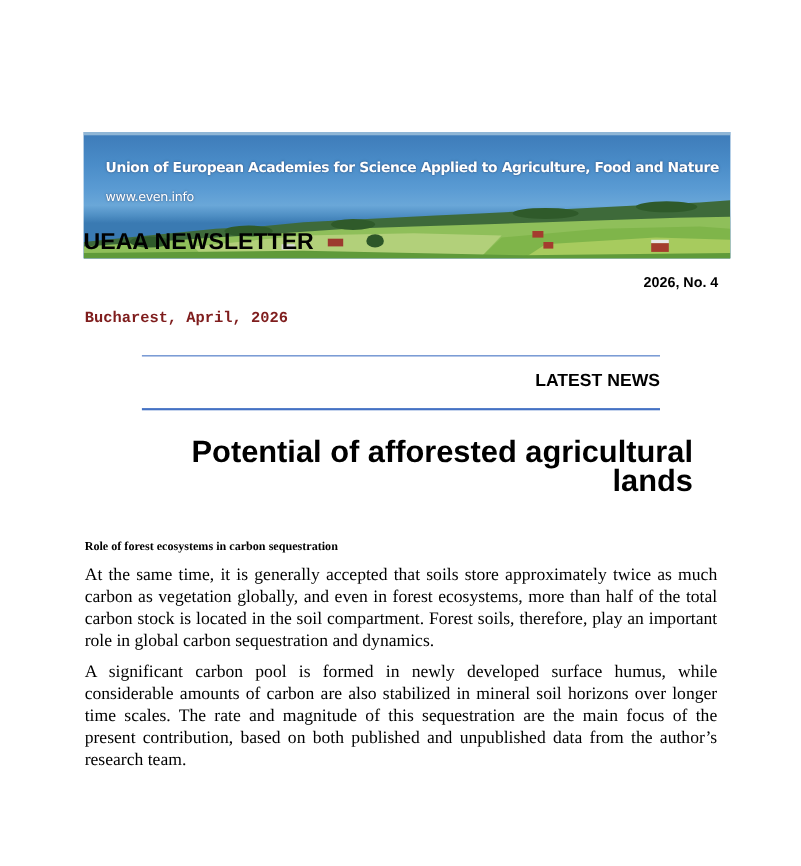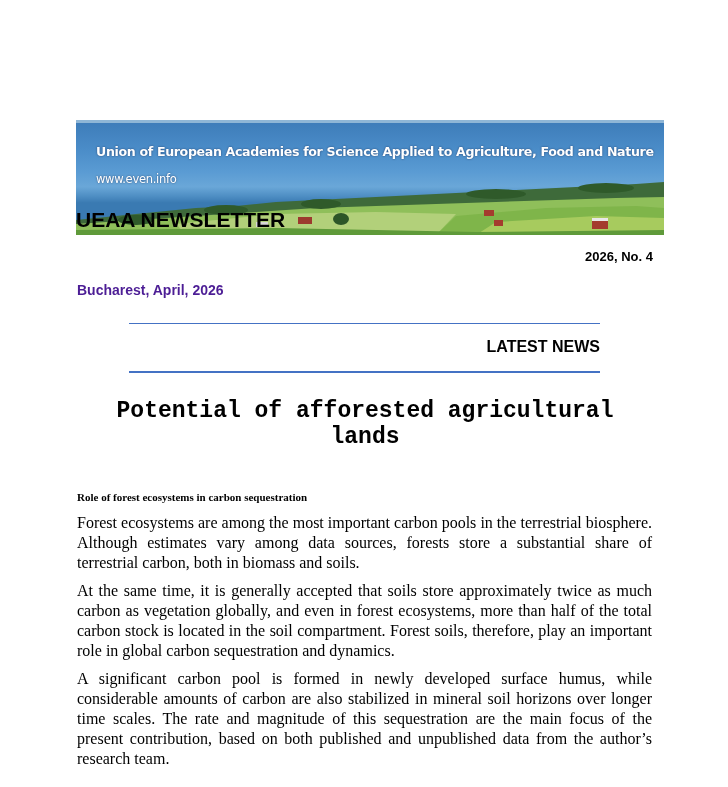--- a/index.html
+++ b/index.html
@@ -26,31 +26,31 @@
     position: absolute; left: 76px; width: 588px; top: 208px; text-align: left;
     font-family: "Liberation Sans", sans-serif; font-weight: bold; font-size: 21px;
     color: #000;
   }
   .issue {
     position: absolute; right: 75px; top: 249px;
     font-family: "Liberation Sans", sans-serif; font-weight: bold; font-size: 13px; color: #000;
   }
   .place-date {
     position: absolute; left: 77px; top: 282px;
-    font-family: Liberation Sans, sans-serif; font-weight: bold; font-size: 14px; color: #4c1d95; text-align: center;
+    font-family: Liberation Mono, monospace; font-weight: bold; font-size: 14px; color: #7f1d1d; text-align: center;
   }
   .rule-top { position: absolute; left: 129px; width: 471px; top: 323px; height: 1px; background: #4472c4; }
   .rule-bottom { position: absolute; left: 129px; width: 471px; top: 371px; height: 2px; background: #4472c4; }
   .section-label {
     position: absolute; left: 129px; width: 471px; top: 338px; text-align: right;
     font-family: "Liberation Sans", sans-serif; font-weight: bold; font-size: 16px; color: #000;
   }
   .article-title {
-    position: absolute; left: 100px; width: 530px; top: 398px; text-align: center;
-    font-family: Liberation Mono, monospace; font-weight: bold; font-size: 23px; line-height: 26px; color: #000;
+    position: absolute; left: 100px; width: 530px; top: 398px; text-align: right;
+    font-family: Liberation Sans, sans-serif; font-weight: bold; font-size: 28px; line-height: 26px; color: #000;
   }
   .article-body {
     position: absolute; left: 77px; width: 575px; top: 487px;
     font-family: "Liberation Serif", serif; color: #000;
   }
   .subheading { font-weight: bold; font-size: 11px; line-height: 20px; margin: 0 0 6px 0; }
   .para { font-size: 16px; line-height: 20px; text-align: justify; margin: 0 0 8px 0; }
 </style>
 </head>
 <body>
@@ -92,16 +92,15 @@
 <div class="rule-top"></div>
 <div class="section-label">LATEST NEWS</div>
 <div class="rule-bottom"></div>
 
 <div class="article-title">
   <div>Potential of afforested agricultural lands</div>
 </div>
 
 <div class="article-body">
   <div class="subheading">Role of forest ecosystems in carbon sequestration</div>
-  <p class="para">Forest ecosystems are among the most important carbon pools in the terrestrial biosphere. Although estimates vary among data sources, forests store a substantial share of terrestrial carbon, both in biomass and soils.</p>
   <p class="para">At the same time, it is generally accepted that soils store approximately twice as much carbon as vegetation globally, and even in forest ecosystems, more than half of the total carbon stock is located in the soil compartment. Forest soils, therefore, play an important role in global carbon sequestration and dynamics.</p>
   <p class="para">A significant carbon pool is formed in newly developed surface humus, while considerable amounts of carbon are also stabilized in mineral soil horizons over longer time scales. The rate and magnitude of this sequestration are the main focus of the present contribution, based on both published and unpublished data from the author’s research team.</p>
 </div>
 
 </body></html>

